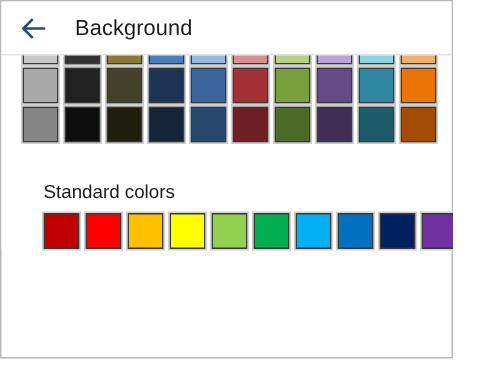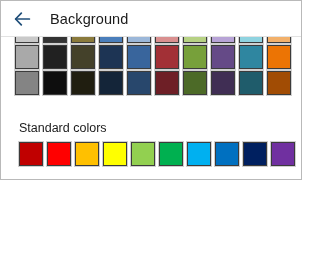--- a/index.html
+++ b/index.html
@@ -12,21 +12,21 @@
     height: 255px;
     font-family: "Liberation Sans", sans-serif;
     overflow: hidden;
   }
 
   
   .window {
     position: relative;
     box-sizing: border-box;
     width: 302px;
-    height: 180px;
+    height: 239px;
     background: #ffffff;
     border: 1px solid #b9b9b9;
     display: flex;
     flex-direction: column;
   }
 
   
   .header {
     box-sizing: border-box;
     height: 35px;
@@ -81,21 +81,21 @@
     width: 24px;
     height: 24px;
     border: 1px solid #3b3b3b;
     outline: 1px solid #d0d0d0;
     cursor: pointer;
     flex: 0 0 auto;
   }
 
   
   .section {
-    padding: 0 18px;
+    padding: 0 28px;
     background: #ffffff;
   }
   .section-title {
     font-size: 12.5px;
     color: #1b1b1b;
     margin: 11px 0 7px 0;
     line-height: 14px;
   }
   .flat-row {
     display: flex;

